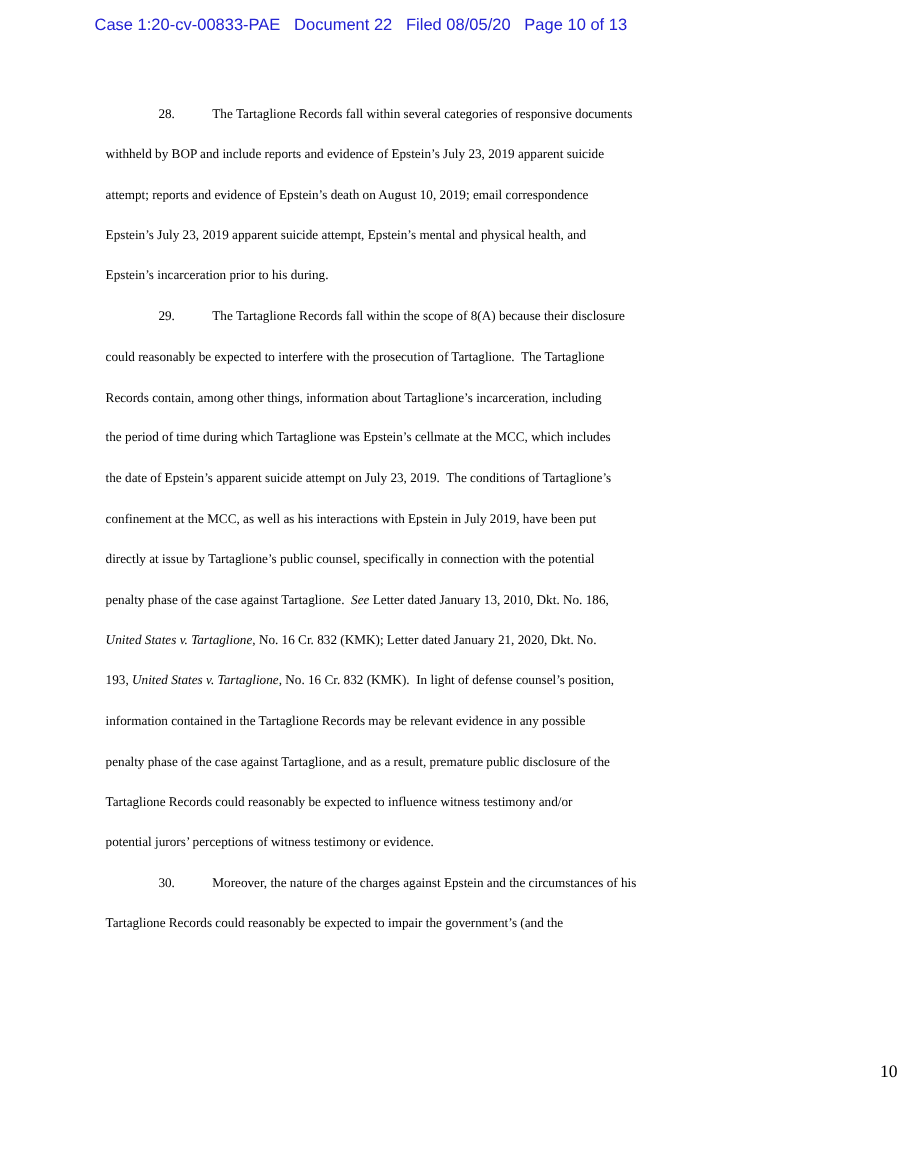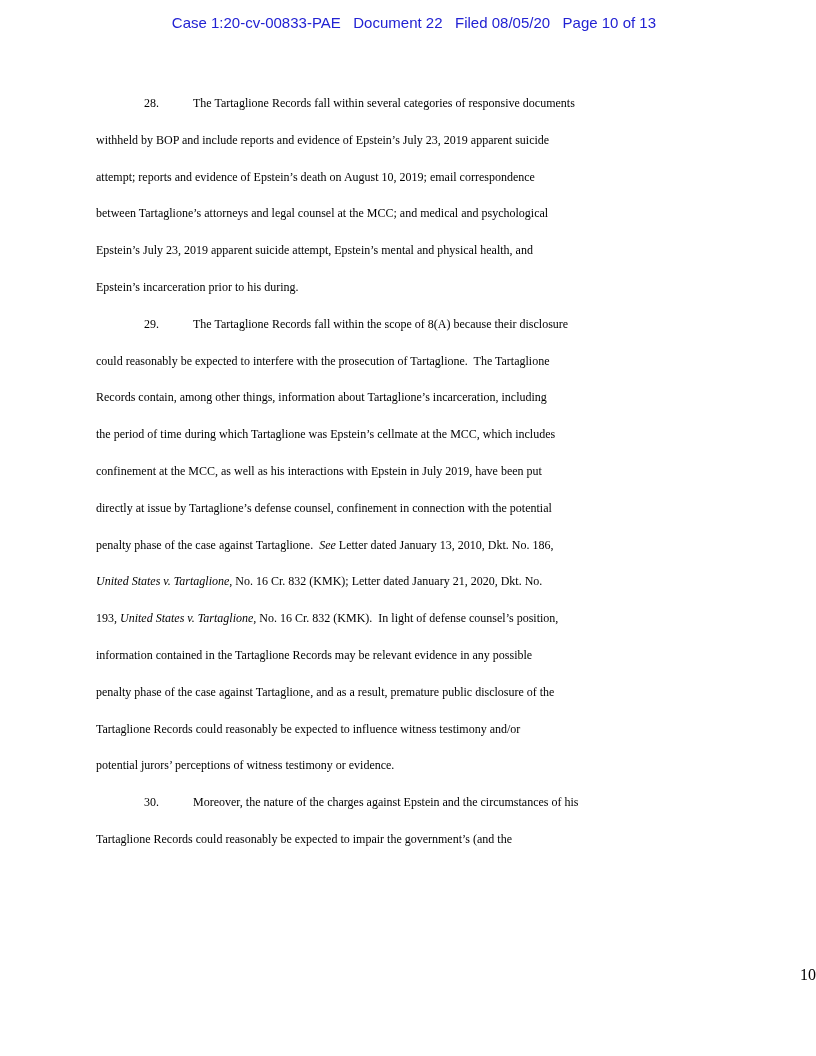--- a/index.html
+++ b/index.html
@@ -12,21 +12,21 @@
     width: 816px;
     height: 1056px;
     background: #ffffff;
     overflow: hidden;
   }
   .stamp {
     position: absolute;
     top: 14px;
     left: 0;
     width: 656px;
-    text-align: right;
+    text-align: center;
     font-family: "Liberation Sans", sans-serif;
     font-size: 15px;
     white-space: pre;
     color: #2222d3;
   }
   #doc-body {
     position: absolute;
     top: 85px;
     left: 96px;
     width: 640px;
@@ -60,29 +60,29 @@
 </head>
 <body>
 
 <div id="page">
   <div class="stamp">Case 1:20-cv-00833-PAE   Document 22   Filed 08/05/20   Page 10 of 13</div>
 
   <div id="doc-body">
       <div class="line"><span class="pnum">28.</span><span>The Tartaglione Records fall within several categories of responsive documents</span></div>
       <div class="line"><span>withheld by BOP and include reports and evidence of Epstein’s July 23, 2019 apparent suicide</span></div>
       <div class="line"><span>attempt; reports and evidence of Epstein’s death on August 10, 2019; email correspondence</span></div>
-      <div class="line"><span>between Tartaglione’s attorneys and legal counsel at the MCC; and medical and psychological</span></div>
       <div class="line"><span>Epstein’s July 23, 2019 apparent suicide attempt, Epstein’s mental and physical health, and</span></div>
       <div class="line"><span>Epstein’s incarceration prior to his during.</span></div>
       <div class="line"><span class="pnum">29.</span><span>The Tartaglione Records fall within the scope of 8(A) because their disclosure</span></div>
       <div class="line"><span>could reasonably be expected to interfere with the prosecution of Tartaglione.  The Tartaglione</span></div>
       <div class="line"><span>Records contain, among other things, information about Tartaglione’s incarceration, including</span></div>
       <div class="line"><span>the period of time during which Tartaglione was Epstein’s cellmate at the MCC, which includes</span></div>
+      <div class="line"><span>the date of Epstein’s apparent suicide attempt on July 23, 2019.  The conditions of Tartaglione’s</span></div>
       <div class="line"><span>confinement at the MCC, as well as his interactions with Epstein in July 2019, have been put</span></div>
-      <div class="line"><span>directly at issue by Tartaglione’s defense counsel, confinement in connection with the potential</span></div>
+      <div class="line"><span>directly at issue by Tartaglione’s public counsel, specifically in connection with the potential</span></div>
       <div class="line"><span>penalty phase of the case against Tartaglione.  </span><span class="italic">See</span><span> Letter dated January 13, 2010, Dkt. No. 186,</span></div>
       <div class="line"><span class="italic">United States v. Tartaglione</span><span>, No. 16 Cr. 832 (KMK); Letter dated January 21, 2020, Dkt. No.</span></div>
       <div class="line"><span>193, </span><span class="italic">United States v. Tartaglione</span><span>, No. 16 Cr. 832 (KMK).  In light of defense counsel’s position,</span></div>
       <div class="line"><span>information contained in the Tartaglione Records may be relevant evidence in any possible</span></div>
       <div class="line"><span>penalty phase of the case against Tartaglione, and as a result, premature public disclosure of the</span></div>
       <div class="line"><span>Tartaglione Records could reasonably be expected to influence witness testimony and/or</span></div>
       <div class="line"><span>potential jurors’ perceptions of witness testimony or evidence.</span></div>
       <div class="line"><span class="pnum">30.</span><span>Moreover, the nature of the charges against Epstein and the circumstances of his</span></div>
       <div class="line"><span>Tartaglione Records could reasonably be expected to impair the government’s (and the</span></div>
     </div>

